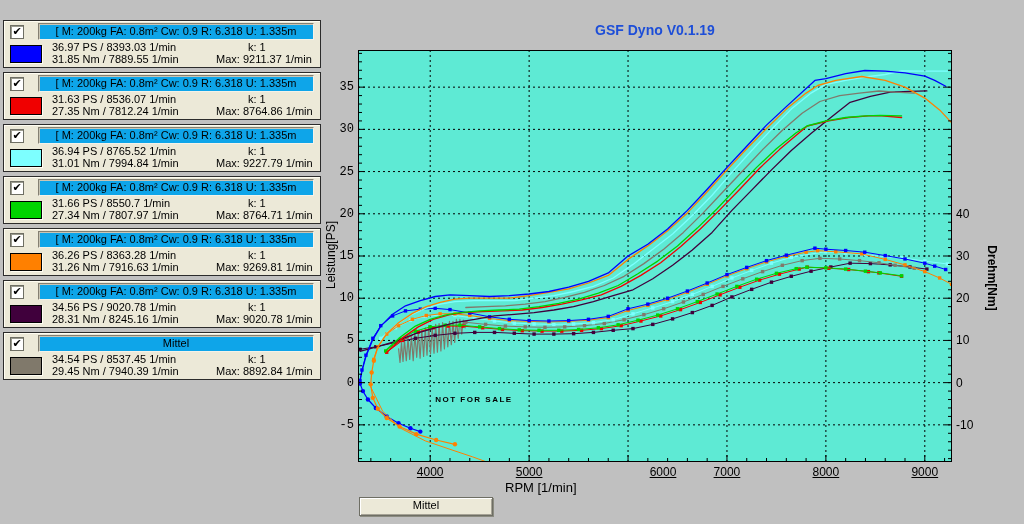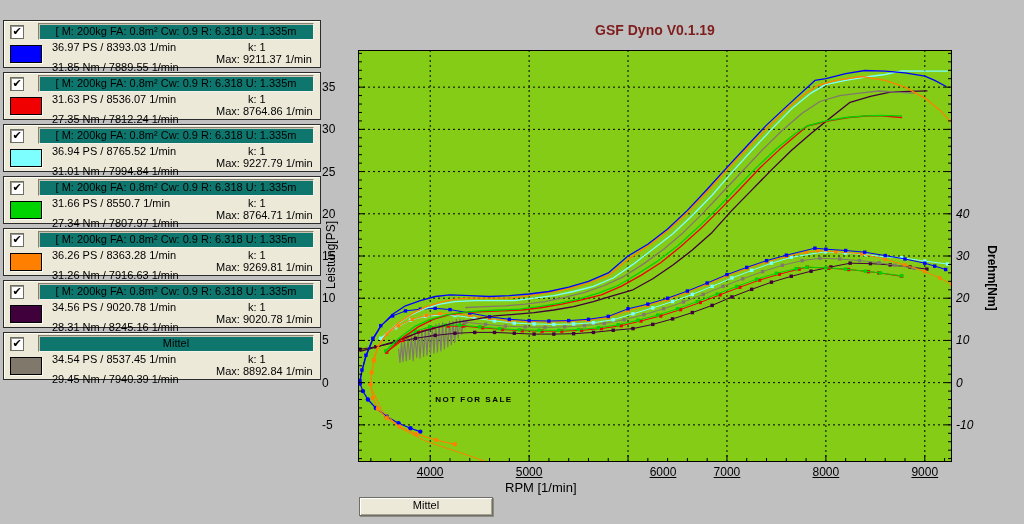--- a/index.html
+++ b/index.html
@@ -5,42 +5,42 @@
   html,body{margin:0;padding:0;background:#c0c0c0;width:1024px;height:524px;overflow:hidden;
     font-family:"Liberation Sans","DejaVu Sans",sans-serif;-webkit-font-smoothing:none;}
   #app{position:relative;width:1024px;height:524px;background:#c0c0c0;}
   
   .panel{position:absolute;left:3px;width:316px;height:46px;background:#ece9d8;
     border:1px solid #2b2b2b;box-shadow:inset 1px 1px 0 #fffdf2;}
   .chk{position:absolute;left:6px;top:4px;width:12px;height:12px;background:#fff;
     border:1px solid #6e6e64;box-shadow:inset 1px 1px 0 #9a9a8e;font-size:11px;line-height:12px;
     text-align:center;color:#000;font-weight:bold;}
   .chk span{position:relative;top:-1px;}
-  .field{position:absolute;left:34px;top:2px;width:274px;height:15px;background:#0f766e;
+  .field{position:absolute;left:34px;top:2px;width:274px;height:15px;background:#0ea5e9;
     border:1px solid #847f72;border-bottom-color:#f4f2e8;border-right-color:#f4f2e8;
     box-shadow:inset 1px 1px 0 #c9c5b4;font-size:11px;line-height:15px;text-align:center;
     white-space:nowrap;overflow:hidden;color:#000;}
   .swatch{position:absolute;left:6px;top:24px;width:30px;height:16px;border:1px solid #000;
     box-shadow:1px 1px 0 #fffdf2;}
   .stat{position:absolute;font-size:11px;line-height:12px;color:#000;white-space:nowrap;}
   .s-ps{left:48px;top:20px;} .s-k{left:244px;top:20px;}
-  .s-nm{left:48px;top:32px;margin-top:8px;} .s-max{left:204px;top:32px;padding-left:8px;}
+  .s-nm{left:48px;top:32px;} .s-max{left:204px;top:32px;padding-left:8px;}
   
-  #plot{position:absolute;left:358px;top:50px;width:594px;height:412px;background:#84cc16;}
+  #plot{position:absolute;left:358px;top:50px;width:594px;height:412px;background:#5eead4;}
   #plot svg{display:block;}
   .title{position:absolute;left:455px;top:22px;width:400px;text-align:center;
-    font-size:14px;font-weight:bold;color:#7f1d1d;}
+    font-size:14px;font-weight:bold;color:#1d4ed8;}
   .xlabel{position:absolute;left:505px;top:480px;width:300px;text-align:left;font-size:13px;color:#000;}
   .ylabel-left{position:absolute;left:271px;top:248px;width:120px;text-align:center;font-size:12px;
     color:#000;transform:rotate(-90deg);}
   .ylabel-right{position:absolute;left:932px;top:271px;width:120px;text-align:center;font-size:12px;
     color:#000;font-weight:bold;transform:rotate(90deg);}
   .tick{position:absolute;font-size:12px;color:#000;white-space:nowrap;}
-  .tick-left{width:32px;text-align:left;}
-  .tick-right{width:34px;text-align:left;font-style:italic;}
+  .tick-left{width:32px;text-align:right;font-family:Liberation Mono, monospace;}
+  .tick-right{width:34px;text-align:left;}
   .tick-bottom{width:44px;text-align:center;text-decoration:underline;}
   
   .btn{position:absolute;top:497px;height:17px;background:#ece9d8;border:1px solid #6e6e64;
     box-shadow:inset 1px 1px 0 #ffffff,inset -1px -1px 0 #a5a295,1px 1px 0 #8b8b80;
     font-size:11px;line-height:15px;text-align:center;color:#000;cursor:pointer;}
 </style>
 </head>
 <body>
 
 <div id="app">

